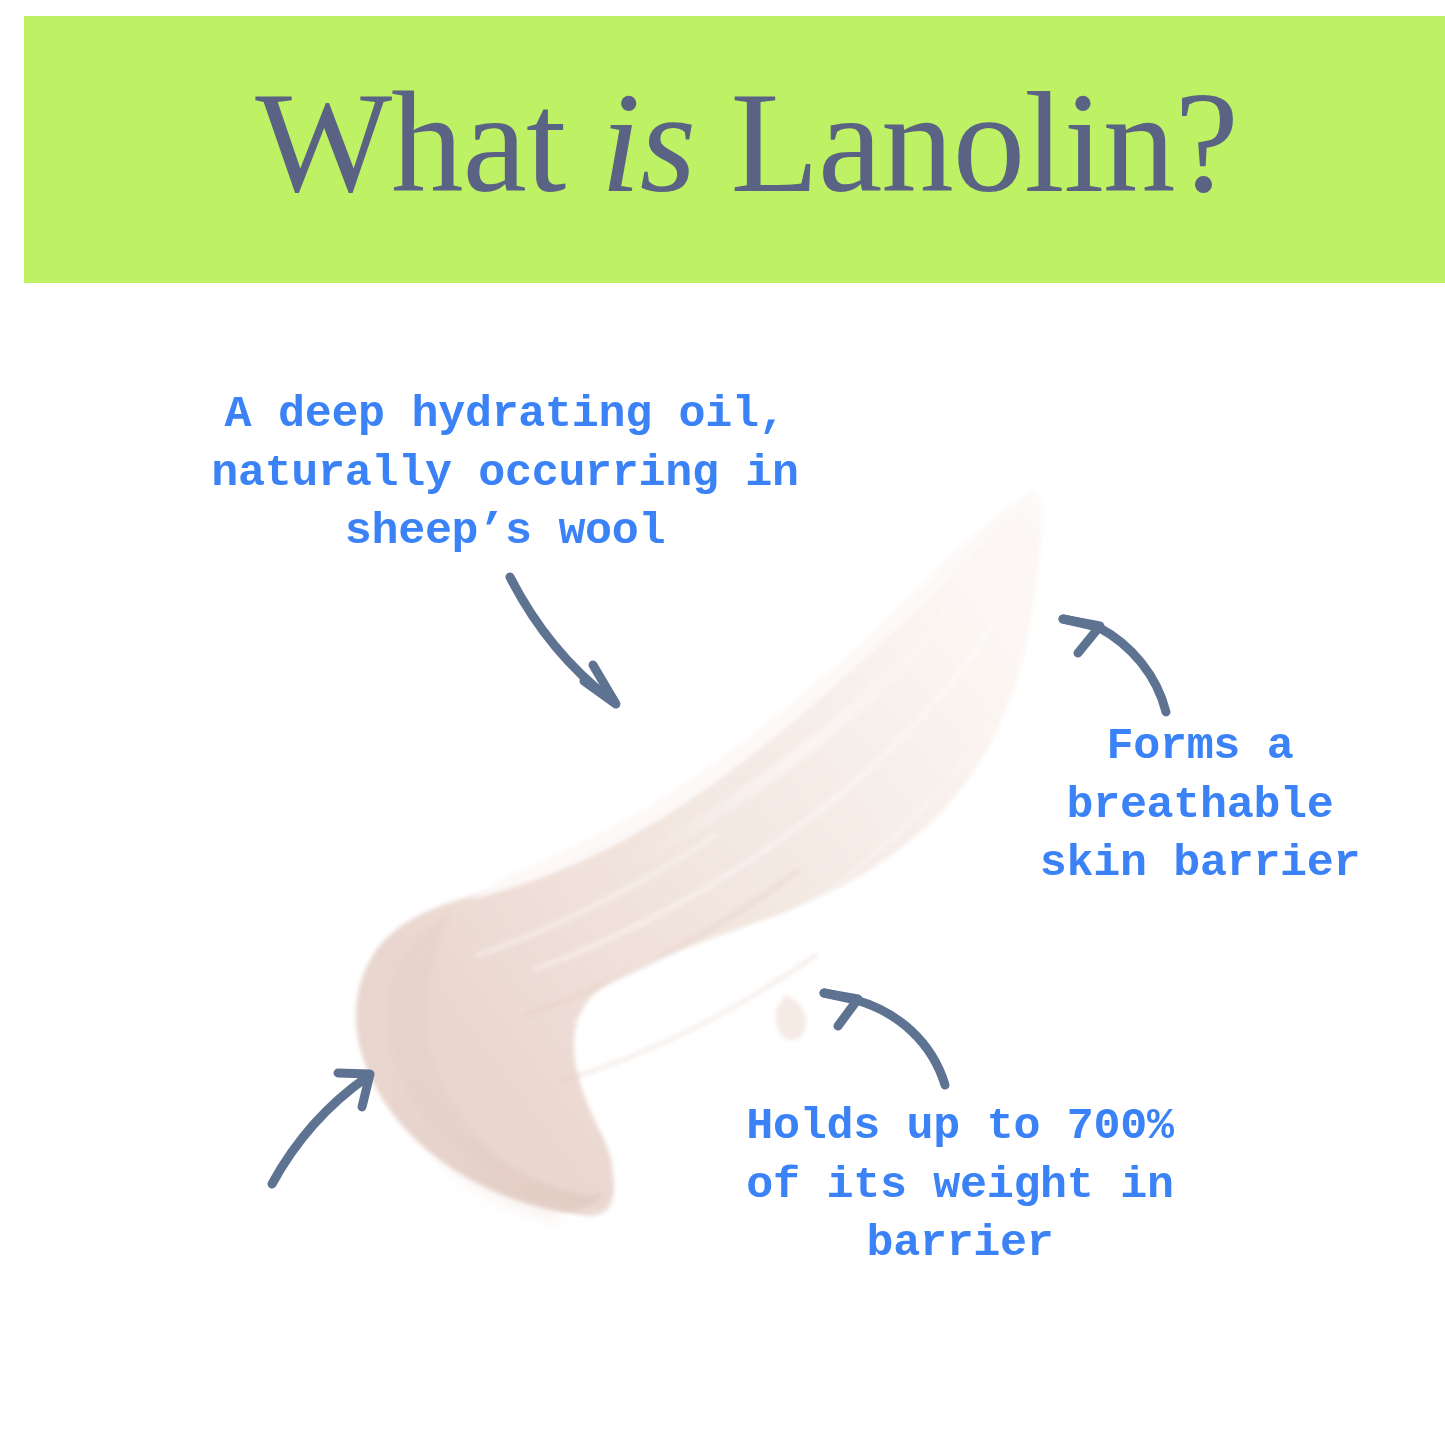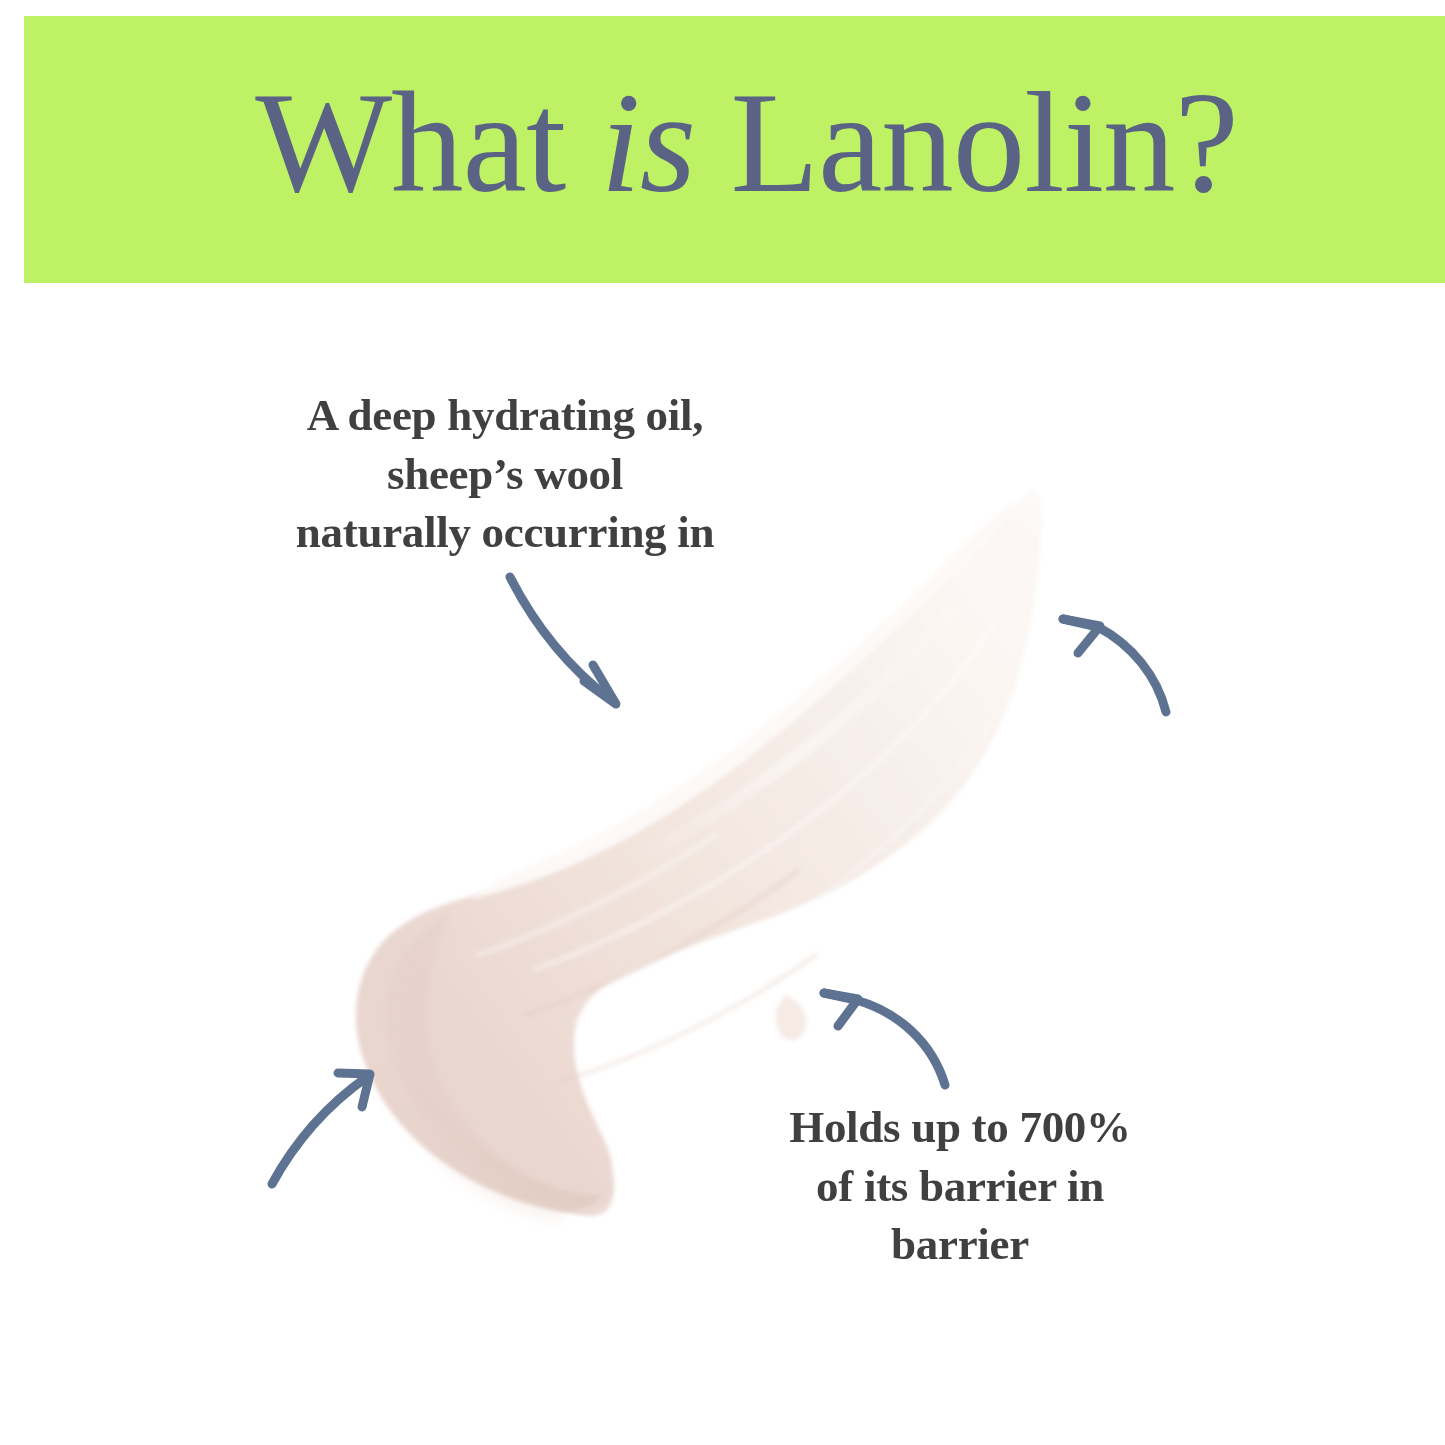--- a/index.html
+++ b/index.html
@@ -66,22 +66,22 @@
   }
   .swatch-svg {
     display: block;
     width: 760px;
     height: 790px;
   }
 
   
   .note {
     position: absolute;
-    color: #404040;
-    font-family: Liberation Serif, serif;
+    color: #3b82f6;
+    font-family: Liberation Mono, monospace;
     font-weight: bold;
     font-size: 45px;
     line-height: 1.30;
     text-align: center;
     letter-spacing: -0.3px;
   }
   .note-line { display: block; white-space: nowrap; }
 
   .note-hydrating {
     left: 205px;
@@ -270,25 +270,30 @@
       <g>
         <path d="M 272 1184 C 296 1140, 330 1103, 367 1077"></path>
         <path d="M 338 1073 L 370 1074 L 362 1107" stroke-width="9"></path>
       </g>
 
     </g>
   </svg>
 
   <div class="note note-hydrating">
     <span class="note-line">A deep hydrating oil,</span>
+    <span class="note-line">naturally occurring in</span>
     <span class="note-line">sheep’s wool</span>
-    <span class="note-line">naturally occurring in</span>
-  </div>
-
+  </div>
+
+  <div class="note note-barrier">
+    <span class="note-line">Forms a</span>
+    <span class="note-line">breathable</span>
+    <span class="note-line">skin barrier</span>
+  </div>
 
   <div class="note note-moisture">
     <span class="note-line">Holds up to 700%</span>
-    <span class="note-line">of its barrier in</span>
+    <span class="note-line">of its weight in</span>
     <span class="note-line">barrier</span>
   </div>
 
 
 </div>
 
 </body></html>

